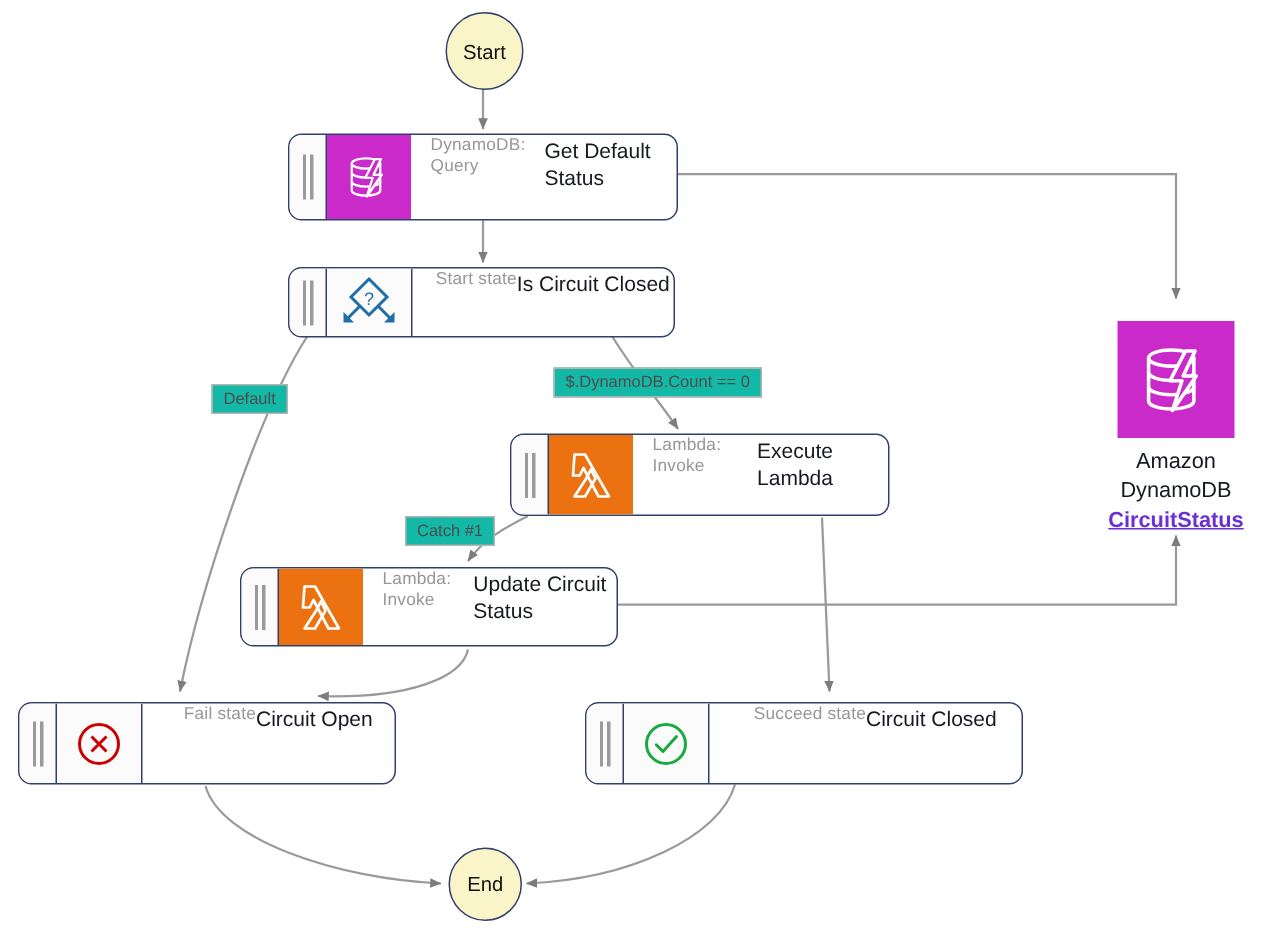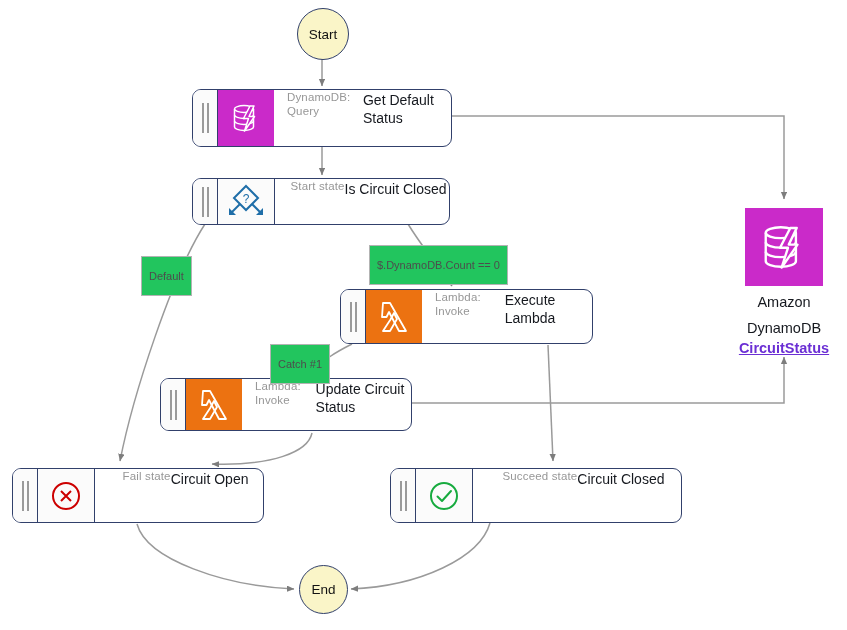--- a/index.html
+++ b/index.html
@@ -26,22 +26,22 @@
             justify-content:center;border-right:1px solid #31406b;}
   .iconcell.plain{background:#fbfbfb;}
   .iconcell.magenta{background:#ca2ac9;border-right:none;}
   .iconcell.orange{background:#ec7211;border-right:none;}
   .labels{flex:1;display:flex;flex-direction:row;justify-content:center;
           padding:0 0 0 13px;}
   .ltype{font-size:11.5px;color:#979797;line-height:1.25;letter-spacing:.15px;}
   .lname{font-size:14px;color:#16191f;line-height:1.3;margin-top:1px;}
 
   
-  .edgelabel{position:absolute;background:#22c55e;border:1px solid #b3b3b3;
-             font-size:11px;color:#4d4d4d;padding:12px 7px;white-space:nowrap;
+  .edgelabel{position:absolute;background:#14b8a6;border:1px solid #b3b3b3;
+             font-size:11px;color:#4d4d4d;padding:2px 7px;white-space:nowrap;
              line-height:1.3;}
 
   
   .resource{position:absolute;display:flex;flex-direction:column;
             align-items:center;}
   .resource .sq{width:78px;height:78px;background:#ca2ac9;
                 display:flex;align-items:center;justify-content:center;}
   .resource .rname{font-size:14.5px;color:#16191f;text-align:center;
                    line-height:1.3;margin-top:7px;}
   .resource .rsub{font-size:14.5px;color:#6b2fd4;font-weight:bold;
@@ -198,30 +198,30 @@
       <div class="lname">Circuit Closed</div>
     </div>
   </div>
 
   <div class="edgelabel" style="left:131px;top:256px;margin-left:10px;">Default</div>
 
   <div class="edgelabel" style="left:369px;top:245px;">$.DynamoDB.Count == 0</div>
 
   <div class="edgelabel" style="left:270px;top:344px;">Catch #1</div>
 
-  <div class="resource" style="left:745px;top:208px;width:78px;">
+  <div class="resource" style="left:745px;top:214px;width:78px;">
     <div class="sq">
       <svg width="54" height="54" viewBox="0 0 34 34">
         <g fill="none" stroke="#ffffff" stroke-width="1.5" stroke-linejoin="round">
           <ellipse cx="15" cy="8" rx="9.5" ry="3.4"></ellipse>
           <path d="M5.5,8 L5.5,26 C5.5,27.9 9.8,29.4 15,29.4 C20.2,29.4 24.5,27.9 24.5,26 L24.5,8"></path>
           <path d="M5.5,14 C5.5,15.9 9.8,17.4 15,17.4 C20.2,17.4 24.5,15.9 24.5,14"></path>
           <path d="M5.5,20 C5.5,21.9 9.8,23.4 15,23.4 C20.2,23.4 24.5,21.9 24.5,20"></path>
         </g>
         <path d="M21,5 L14.5,17.5 L19.5,17.5 L15.5,30 L25.5,15.5 L20,15.5 L25,5 z" fill="#ca2ac9" stroke="#ffffff" stroke-width="1.5" stroke-linejoin="round"></path>
       </svg>
     </div>
     <div class="rname">Amazon</div>
-    <div class="rname" style="margin-top:7px;">DynamoDB</div>
+    <div class="rname" style="margin-top:0;">DynamoDB</div>
     <div class="rsub">CircuitStatus</div>
   </div>
 
 </div>
 
 </body></html>

